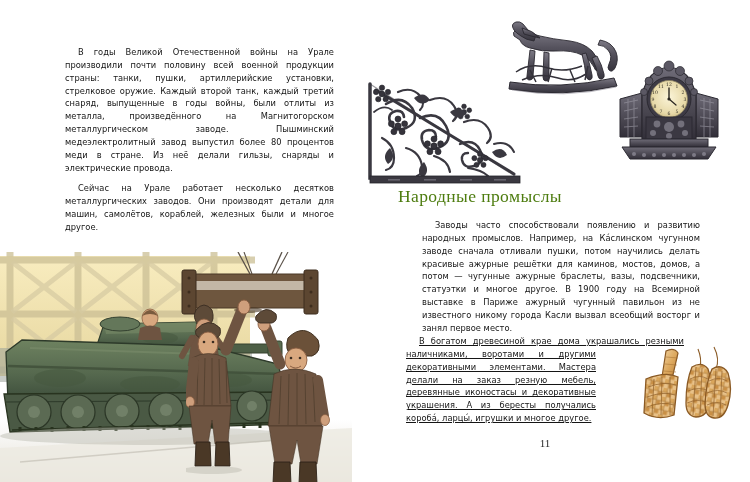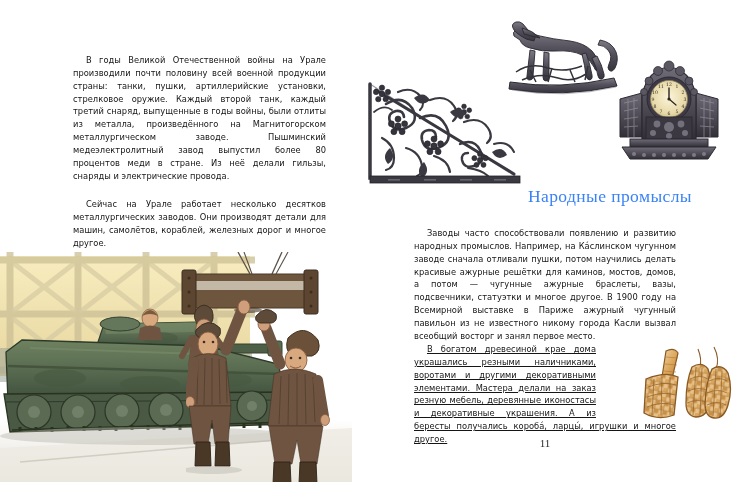--- a/index.html
+++ b/index.html
@@ -22,33 +22,33 @@
     position: absolute;
     text-align: justify;
     color: #151515;
     font-family: "DejaVu Sans", sans-serif;
     font-size: 8.3px;
     line-height: 12.85px;
     letter-spacing: 0.02px;
     z-index: 6;
   }
   .col p {
-    margin: 16px;
+    margin: 8px;
     text-indent: 13px;
     text-align: justify;
     -webkit-hyphens: manual;
     hyphens: manual;
   }
   #left-col {
     left: 57px;
     top: 38px;
     width: 285px;
   }
   #right-col-a {
-    left: 398px;
+    left: 414px;
     top: 211px;
     width: 294px;
   }
   #right-col-b {
     left: 398px;
     top: 327px;
     width: 294px;
     text-decoration: underline;
   }
   .wrap-float {
@@ -57,25 +57,25 @@
     height: 84px;
     shape-outside: polygon(0 34%, 100% 34%, 100% 100%, 0 100%);
   }
 
   
   #heading {
     position: absolute;
     left: 398px;
     top: 186px;
     width: 294px;
-    text-align: right;
+    text-align: left;
     font-family: "Liberation Serif", "DejaVu Serif", serif;
     font-size: 17.5px;
     letter-spacing: 0.4px;
-    color: #3b82f6;
+    color: #4d7c0f;
     z-index: 7;
   }
 
   
   #folio {
     position: absolute;
     left: 398px;
     top: 437px;
     width: 294px;
     text-align: center;
@@ -131,21 +131,21 @@
     z-index: 5;
   }
 </style>
 </head>
 <body>
 
 <div id="page">
 
   <div id="left-col" class="col">
     <p>В годы Великой Отечественной войны на Урале производили почти половину всей военной продукции страны: танки, пушки, артиллерийские установки, стрелковое оружие. Каждый второй танк, каждый третий снаряд, выпущенные в годы войны, были отлиты из металла, произведённого на Магнитогорском металлургическом заводе. Пышминский медеэлектролитный завод выпустил более 80 процентов меди в стране. Из неё делали гильзы, снаряды и электрические провода.</p>
-    <p>Сейчас на Урале работает несколько десятков металлургических заводов. Они производят детали для машин, самолётов, кораблей, железных дорог и многое другое.</p>
+    <p>Сейчас на Урале работает несколько десятков металлургических заводов. Они производят детали для машин, самолётов, кораблей, железных были и многое другое.</p>
   </div>
 
   <div id="heading">Народные промыслы</div>
 
   <div id="right-col-a" class="col">
     <p>Заводы часто способствовали появлению и развитию народных промыслов. Например, на Ка́слинском чугунном заводе сначала отливали пушки, потом научились делать красивые ажурные решётки для каминов, мостов, домов, а потом — чугунные ажурные браслеты, вазы, подсвечники, статуэтки и многое другое. В 1900 году на Всемирной выставке в Париже ажурный чугунный павильон из не известного никому города Касли вызвал всеобщий восторг и занял первое место.</p>
   </div>
 
   <div id="right-col-b" class="col">
     <div class="wrap-float"></div>

